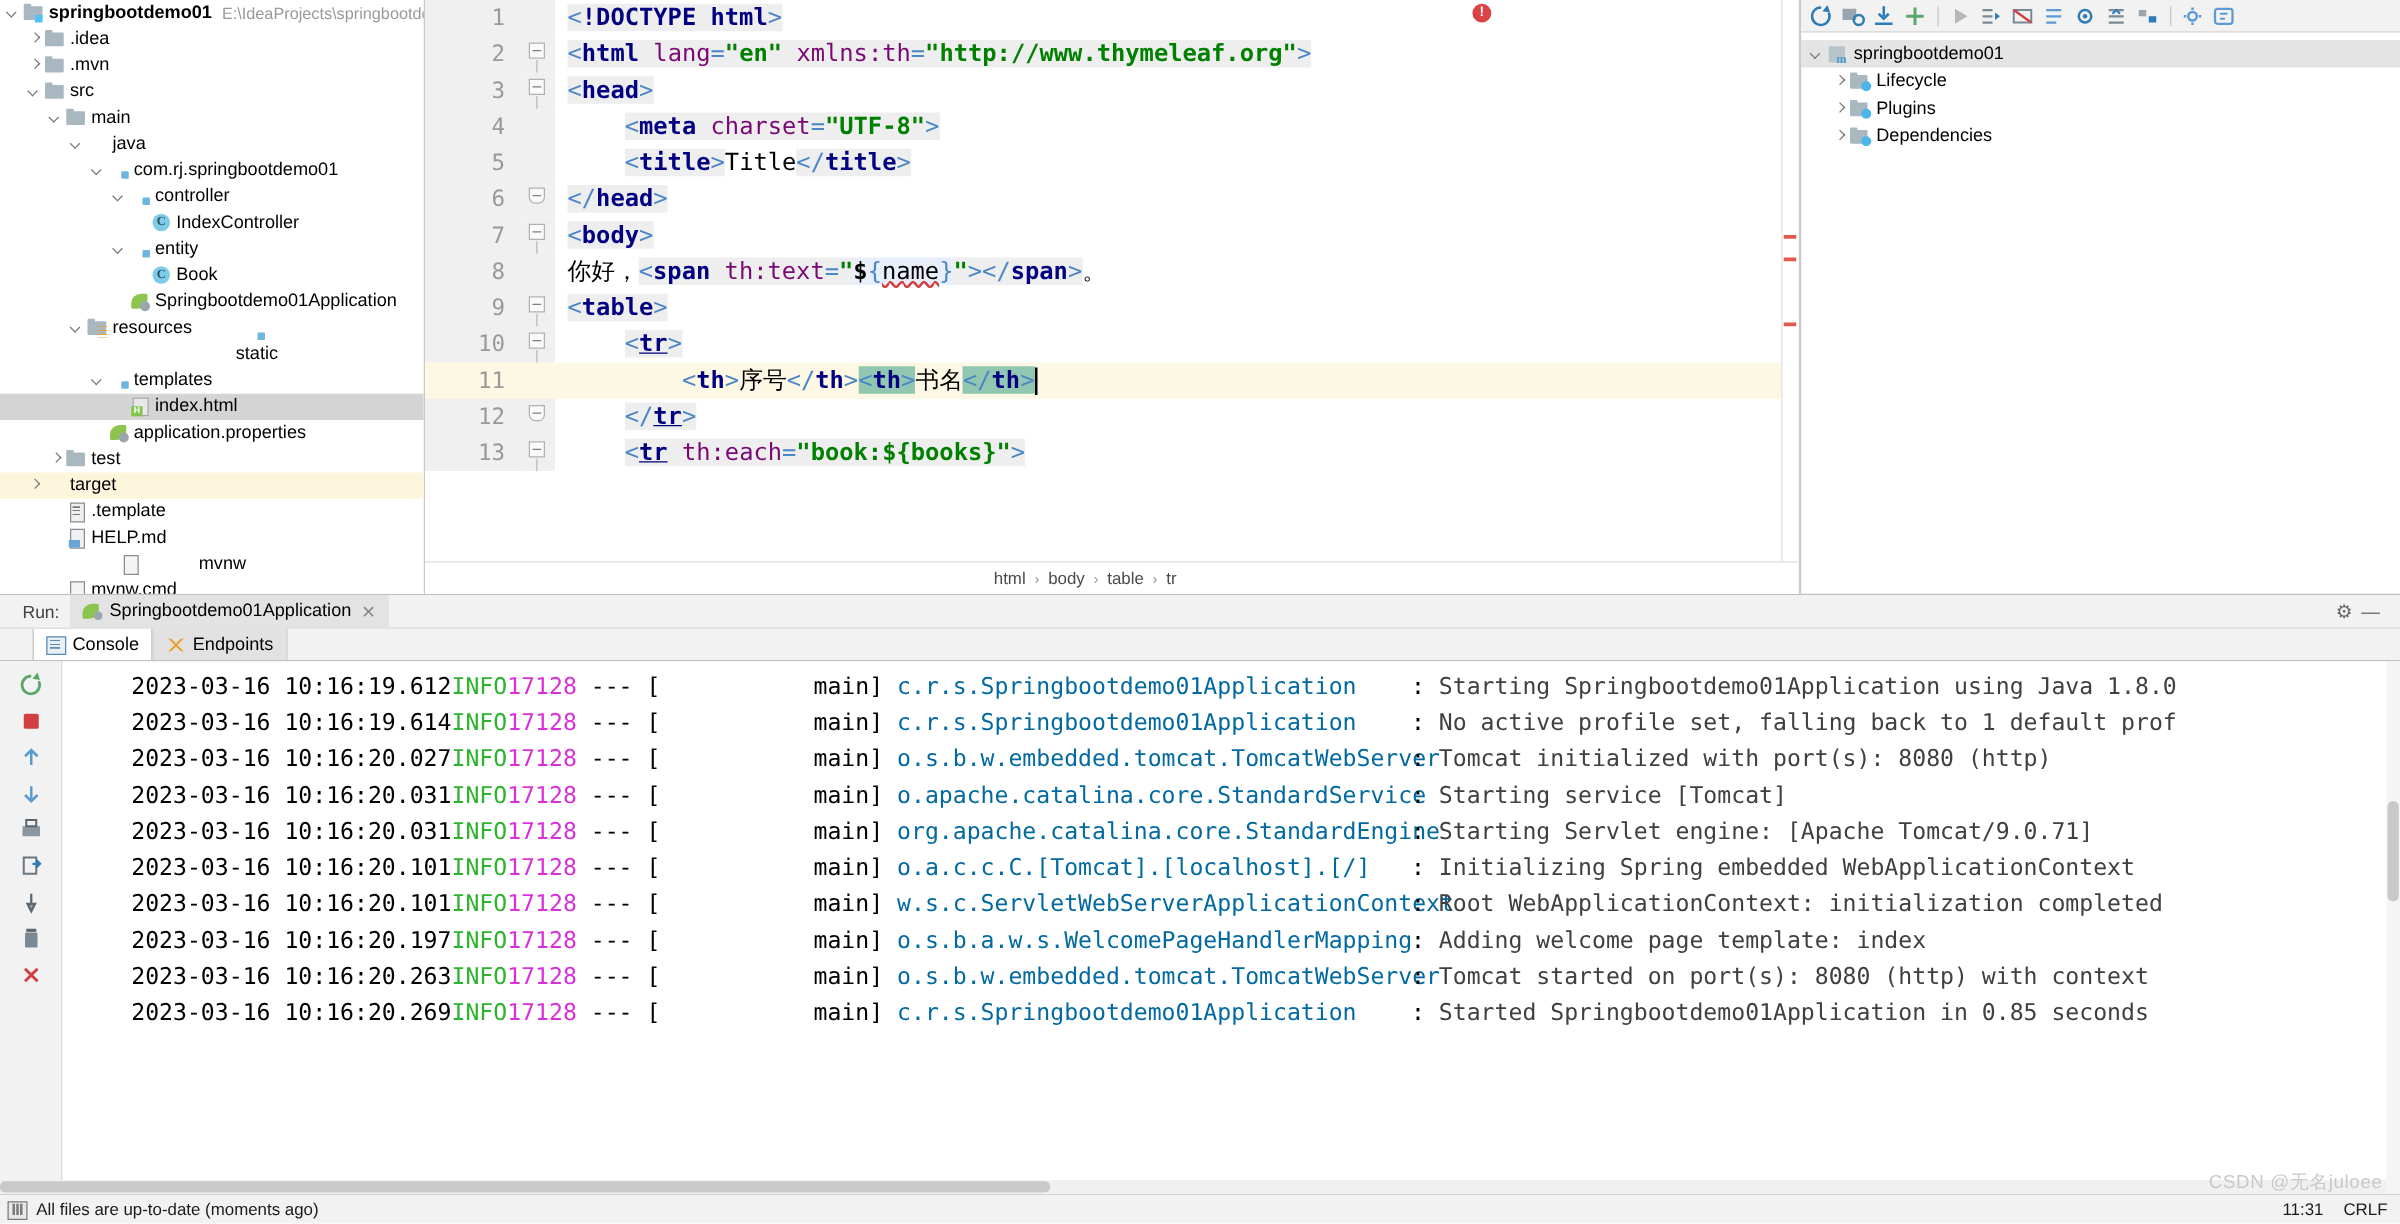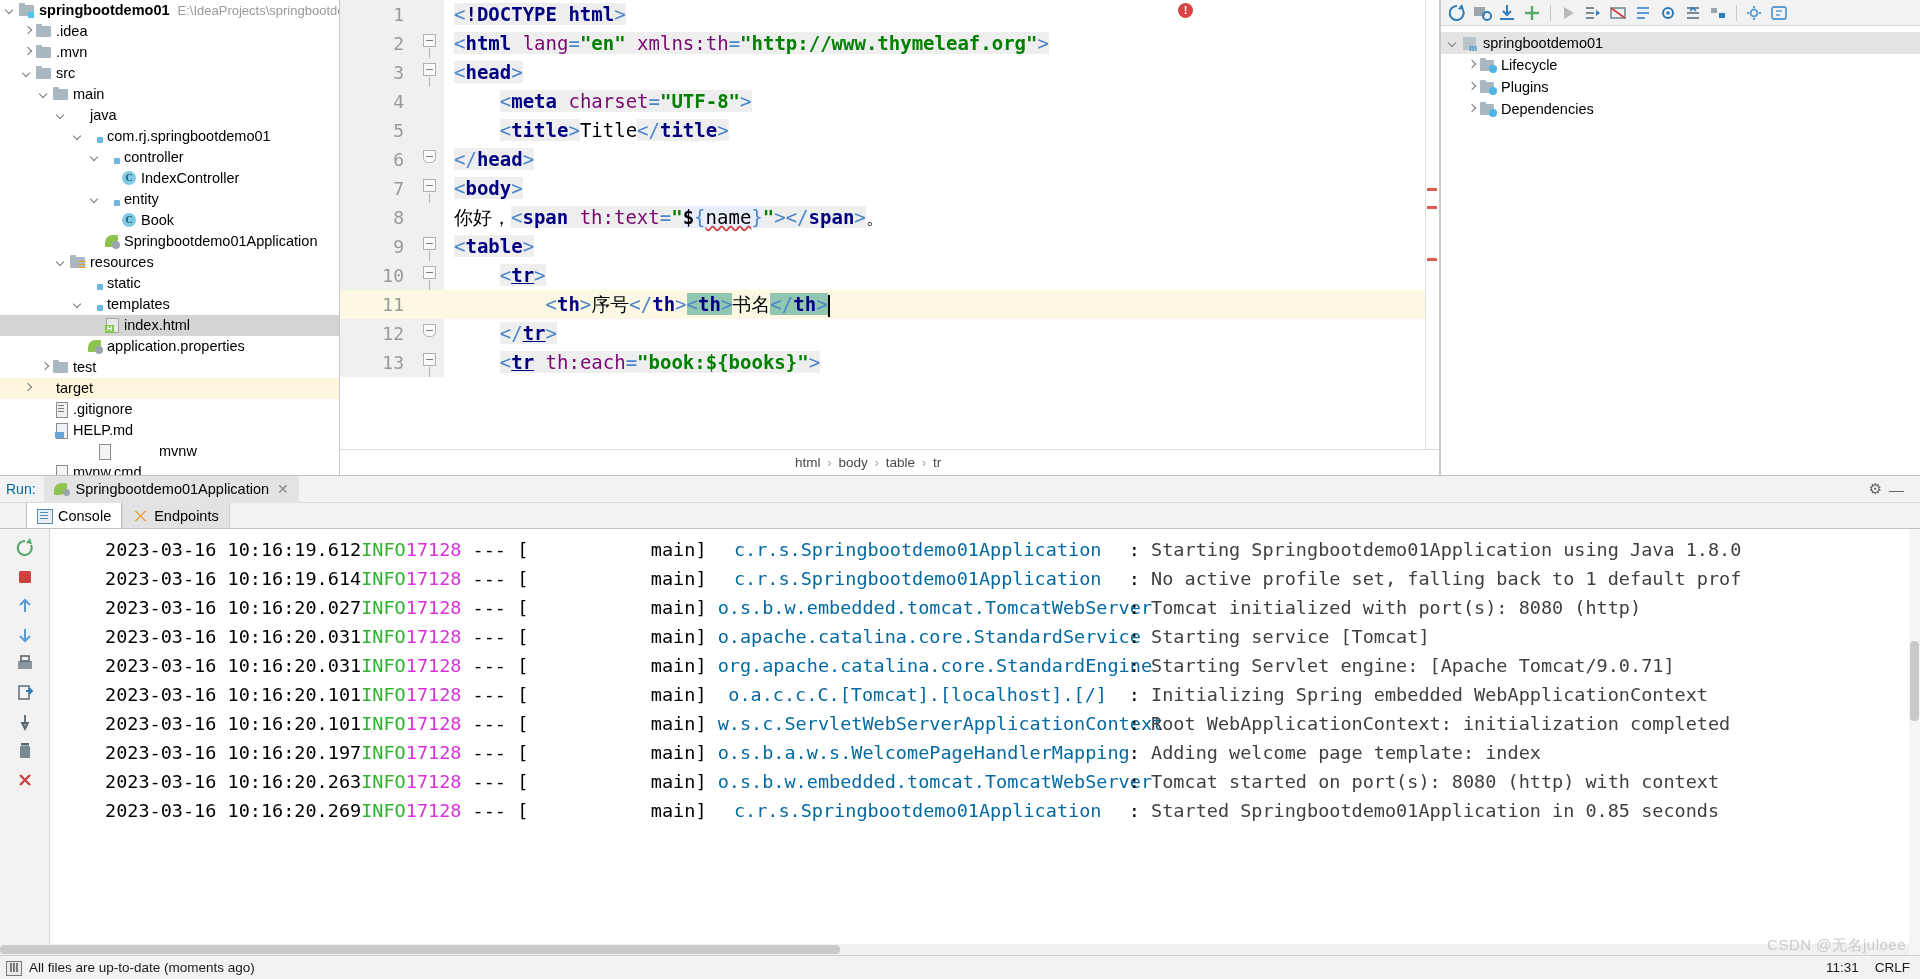--- a/index.html
+++ b/index.html
@@ -280,21 +280,21 @@
     font-family:"Liberation Sans",sans-serif;
   }
 
   
   .run-panel { flex: 1; display: flex; flex-direction: column; border-top: 1px solid #c0c0c0; background:#ffffff; }
   .run-header {
     height: 27px; display: flex; align-items: center;
     background: #f2f2f2; border-bottom: 1px solid #dcdcdc;
     font-size: 14px; position: relative;
   }
-  .run-label { padding: 0 8px 0 6px; color: #0369a1; }
+  .run-label { padding: 0 8px 0 18px; color: #404040; }
   .run-tab {
     display:flex; align-items:center; height:27px; padding: 0 10px;
     background: #e3e3e3; font-size: 14.5px; color:#000;
   }
   .run-tab .leaf {
     width:16px;height:14px;margin-right:6px;position:relative;display:inline-block;
   }
   .run-tab .leaf::before{
     content:"";position:absolute;left:0;top:1px;width:13px;height:12px;
     background:#8cc44e;border-radius:60% 10% 60% 10%;
@@ -340,21 +340,21 @@
     border-right: 1px solid #d4d4d4;
     display: flex; flex-direction: column; align-items: center; padding-top: 6px;
   }
   .cs-ico { width: 26px; height: 26px; margin-bottom: 3px; position: relative; }
   .console-log {
     flex: 1; background: #ffffff; overflow: hidden;
     font-family: "DejaVu Sans Mono", monospace;
     font-size: 18.5px; line-height: 29px;
     padding-top: 6px; white-space: pre; position: relative;
   }
-  .log-line { height: 29px; display: flex; align-items: center; white-space: pre; padding-left: 55px; text-align: center; }
+  .log-line { height: 29px; display: flex; align-items: center; white-space: pre; padding-left: 55px; }
   .lg-time { color: #000000; }
   .lg-info { color: #2db32d; }
   .lg-pid  { color: #d92fd9; }
   .lg-thread { color: #000000; }
   .lg-logger { color: #0369a1; }
   .lg-msg  { color: #404040; }
 
   
   .hscroll {
     position:absolute; left:0; bottom:0; height:11px; background:#f0f0f0; width:100%;
@@ -465,21 +465,21 @@
             <span class="ico spring"></span>
             <span class="tree-label">Springbootdemo01Application</span>
           </div>
           <div class="tree-row" style="padding-left: 55px;">
             <span class="arrow open"></span>
             <span class="ico resources">
               <span class="bars"></span>
             </span>
             <span class="tree-label">resources</span>
           </div>
-          <div class="tree-row" style="padding-left: 72px;">
+          <div class="tree-row" style="padding-left: 72px; flex-direction: column;">
             <span class="arrow"></span>
             <span class="ico folder-mod">
               <span class="dot"></span>
             </span>
             <span class="tree-label">static</span>
           </div>
           <div class="tree-row" style="padding-left: 72px;">
             <span class="arrow open"></span>
             <span class="ico folder-mod">
               <span class="dot"></span>
@@ -502,21 +502,21 @@
             <span class="tree-label">test</span>
           </div>
           <div class="tree-row target-hl" style="padding-left: 21px;">
             <span class="arrow closed"></span>
             <span class="ico folder-target"></span>
             <span class="tree-label">target</span>
           </div>
           <div class="tree-row" style="padding-left: 38px;">
             <span class="arrow"></span>
             <span class="ico txtfile"></span>
-            <span class="tree-label">.gitignore</span>
+            <span class="tree-label">.template</span>
           </div>
           <div class="tree-row" style="padding-left: 38px;">
             <span class="arrow"></span>
             <span class="ico mdfile"></span>
             <span class="tree-label">HELP.md</span>
           </div>
           <div class="tree-row" style="padding-left: 38px; gap: 43px;">
             <span class="arrow"></span>
             <span class="ico shfile"></span>
             <span class="tree-label">mvnw</span>

